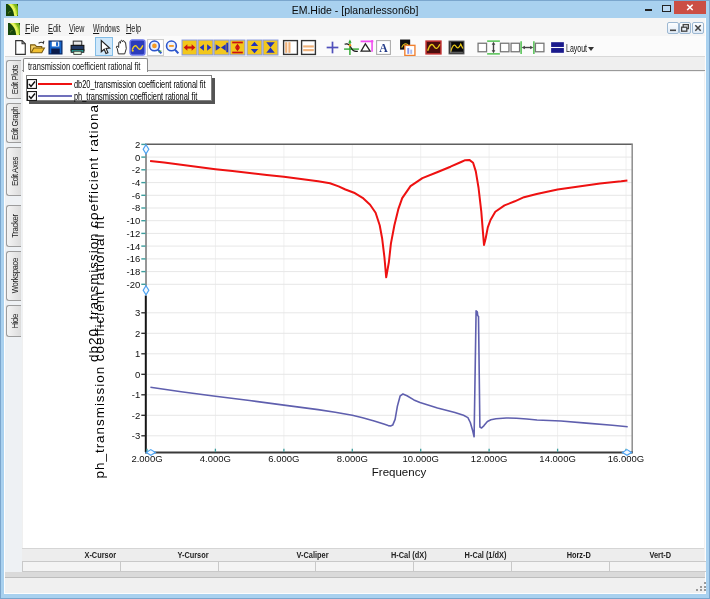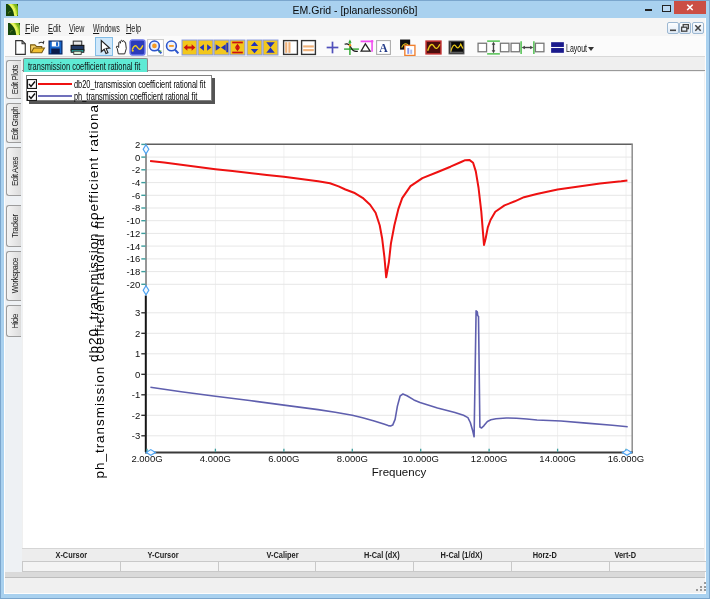--- a/index.html
+++ b/index.html
@@ -11,37 +11,37 @@
 #client {position:absolute;left:4px;top:18px;width:702px;height:576px;background:#f0f0f0;border:1px solid #fdfdfd;box-sizing:border-box}
 #menubar {position:absolute;left:5px;top:18px;width:700px;height:18px;background:#f5f5f5}
 .mi {position:absolute;top:22.8px;font-size:10px;color:#1a1a1a;transform-origin:0 0}
 .mdib {position:absolute;top:21.5px;width:12px;height:12px;background:linear-gradient(#fdfeff,#dfeaf6);border:1px solid #9db8d2;border-radius:2px;display:flex;align-items:center;justify-content:center}
 #toolbar {position:absolute;left:5px;top:36px;width:700px;height:21px;background:#fbfbfb;border-bottom:1px solid #d8d8d8}
 .ti {position:absolute}
 #sidebar {position:absolute;left:5px;top:57px;width:17px;height:536px;background:#eef1f4}
 .stab {position:absolute;left:6px;width:15px;background:linear-gradient(90deg,#f4f4f4,#dcdcdc);border:1px solid #9c9c9c;border-right:none;border-radius:3px 0 0 3px;display:flex;align-items:center;justify-content:center;overflow:hidden}
 .stab span {writing-mode:vertical-rl;transform:rotate(180deg) scale(0.95,0.78);font-size:10px;color:#222;white-space:nowrap;letter-spacing:-0.5px}
 #tabbar {position:absolute;left:22px;top:57px;width:683px;height:14px;background:#efefef;border-bottom:1px solid #9a9a9a}
-#atab {position:absolute;left:23px;top:57.5px;width:125px;height:14.5px;background:#5eead4;border:1px solid #8a8a8a;border-bottom:none;border-radius:2px 2px 0 0;z-index:2}
+#atab {position:absolute;left:23px;top:57.5px;width:125px;height:14.5px;background:#ffffff;border:1px solid #8a8a8a;border-bottom:none;border-radius:2px 2px 0 0;z-index:2}
 #atab span {position:absolute;left:4px;top:2px;font-size:10px;color:#111;white-space:nowrap;transform:scaleX(0.75);transform-origin:0 0}
 #page {position:absolute;left:23px;top:72px;width:681px;height:476px;background:#fff}
 #legend {position:absolute;left:26px;top:75px;width:186px;height:26px;background:#fff;border:1px solid #808080;box-shadow:3px 3px 0 #545454;z-index:5}
 .lrow {position:absolute;left:2px;height:12px}
 .ltext {position:absolute;left:45px;top:0.5px;font-size:10px;color:#000;white-space:nowrap;transform:scaleX(0.74);transform-origin:0 0}
 .lline {position:absolute;left:9px;top:5px;width:34px;height:2px}
 #statushead {position:absolute;left:22px;top:548px;width:682px;height:13px;background:#ededed;border-top:1px solid #d5d5d5}
-.shead {position:absolute;top:550.5px;width:97.75px;text-align:center;line-height:8px}
+.shead {position:absolute;top:550.5px;width:97.75px;text-align:right;line-height:8px}
 .shead span {font-size:9px;font-weight:bold;color:#222;display:inline-block;vertical-align:top;transform:scaleX(0.82)}
 .scell {position:absolute;top:561px;width:97.75px;height:10.5px;background:#f4f4f4;border:1px solid #c9c9c9;border-right:none}
 #band1 {position:absolute;left:5px;top:571.5px;width:700px;height:6px;background:#dadada;border-bottom:1px solid #bdbdbd}
 #band2 {position:absolute;left:5px;top:577.5px;width:700px;height:15.5px;background:#f0f0f0}
 .grip {position:absolute;width:2px;height:2px;background:#9a9a9a}
 </style></head>
 <body>
-<div id="title">EM.Grid - [planarlesson6b]</div>
+<div id="title">EM.Hide - [planarlesson6b]</div>
 <svg style="position:absolute;left:6px;top:4px" width="12" height="12" viewBox="0 0 16 16">
 <rect width="16" height="16" fill="#17470a"></rect>
 <path d="M8 -3 Q16 6 15 15" fill="none" stroke="#7ab51e" stroke-width="6"></path>
 <path d="M3 -2 Q12 4 13 16" fill="none" stroke="#e8f55e" stroke-width="4"></path>
 <path d="M6 -2 Q14 4 14 14" fill="none" stroke="#b9dc36" stroke-width="1.6"></path>
 <path d="M2.5 13.5 q1.5 -3.5 4 -3.5 q-3 -1 -4 3.5" fill="#95a83a"></path>
 </svg>
 <div id="minbtn"></div>
 <div id="maxbtn"></div>
 <div id="closebtn">✕</div>

